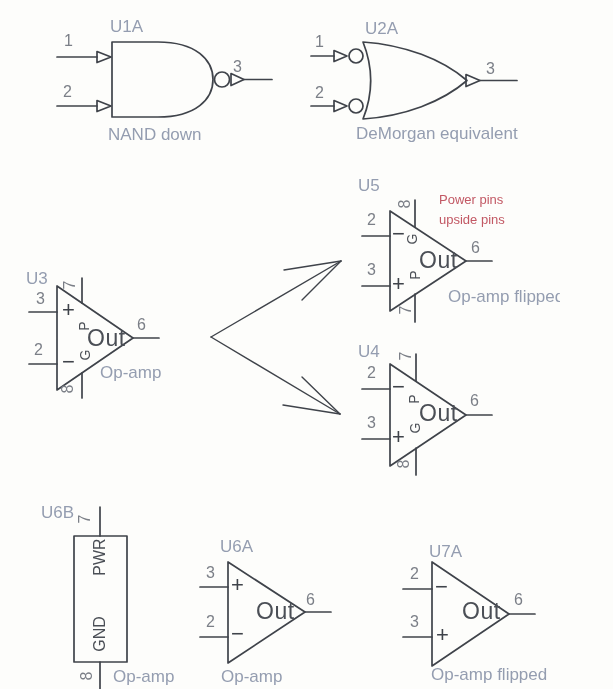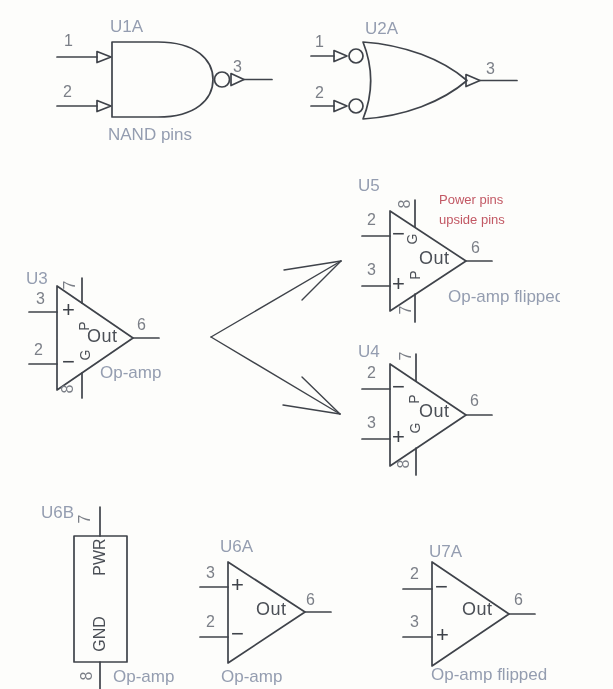--- a/index.html
+++ b/index.html
@@ -9,21 +9,21 @@
   html,body{margin:0;padding:0;background:var(--bg);}
   .canvas{position:relative;width:560px;height:689px;background:var(--bg);
           font-family:Liberation Sans, sans-serif;overflow:hidden;margin-top:9px;}
   svg.art{position:absolute;left:0;top:0;}
   .ln{stroke:var(--line);stroke-width:1.7;fill:none;stroke-linejoin:round;stroke-linecap:round;}
   .lna{stroke:var(--line);stroke-width:1.4;fill:none;stroke-linecap:round;}
   .t{position:absolute;white-space:nowrap;line-height:1;}
   .ref{font-size:17px;color:var(--label);}
   .cap{font-size:17px;color:var(--label);}
   .pin{font-size:16px;color:var(--pin);}
-  .outl{font-size:18px;color:var(--dark);letter-spacing:.5px;}
+  .outl{font-size:23px;color:var(--dark);letter-spacing:.5px;}
   .sign{font-size:22px;color:var(--line);font-weight:400;}
   .red{font-size:13px;color:var(--accent);}
   .vt{display:flex;align-items:center;justify-content:center;transform:rotate(-90deg);}
   .vts{width:26px;height:26px;}
   .pg{font-size:14px;color:var(--dark);}
   .vtl{width:44px;height:44px;font-size:16px;color:var(--dark);}
 </style>
 </head>
 <body>
 
@@ -108,26 +108,27 @@
       <line class="ln" x1="403" y1="580" x2="432" y2="580"></line>
       <line class="ln" x1="403" y1="628" x2="432" y2="628"></line>
       <line class="ln" x1="509" y1="605" x2="535" y2="605"></line>
     </g>
   </svg>
 
   <div class="t ref" style="left:110px;top:9px">U1A</div>
   <div class="t pin" style="left:64px;top:24px">1</div>
   <div class="t pin" style="left:63px;top:75px">2</div>
   <div class="t pin" style="left:233px;top:50px">3</div>
-  <div class="t cap" style="left:108px;top:117px">NAND pins</div>
+  <div class="t cap" style="left:108px;top:117px">NAND down</div>
 
   <div class="t ref" style="left:365px;top:11px">U2A</div>
   <div class="t pin" style="left:315px;top:25px">1</div>
   <div class="t pin" style="left:315px;top:76px">2</div>
   <div class="t pin" style="left:486px;top:52px">3</div>
+  <div class="t cap" style="left:356px;top:116px">DeMorgan equivalent</div>
 
   <div class="t ref" style="left:26px;top:261px">U3</div>
   <div class="t pin" style="left:36px;top:282px">3</div>
   <div class="t pin" style="left:34px;top:333px">2</div>
   <div class="t pin" style="left:137px;top:308px">6</div>
   <div class="t sign" style="left:62px;top:290px">+</div>
   <div class="t sign" style="left:62px;top:342px">−</div>
   <div class="t pin vt vts" style="left:57px;top:263px">7</div>
   <div class="t pin vt vts" style="left:55px;top:367px">8</div>
   <div class="t pg vt vts" style="left:71px;top:304px">P</div>

